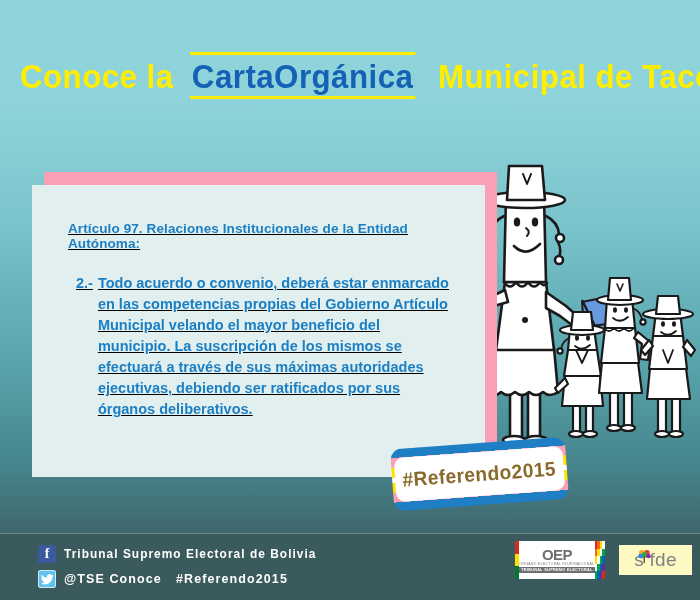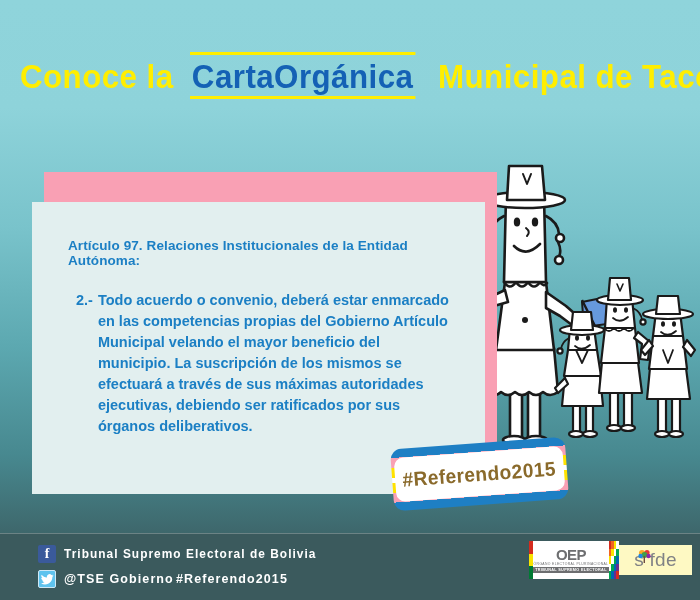--- a/index.html
+++ b/index.html
@@ -60,25 +60,26 @@
     position: absolute;
     left: 12px;
     top: 0;
     width: 453px;
     height: 292px;
     background: #f9a0b4;
   }
   .card-body {
     position: absolute;
     left: 0;
-    top: 30px;
+    top: 13px;
     width: 453px;
     height: 292px;
     background: #e2efef;
     padding: 36px 30px 20px 36px;
+    text-decoration: underline;
   }
   .card-heading {
     color: #1b7fc4;
     font-family: "Liberation Sans Narrow", "Liberation Sans", sans-serif;
     font-weight: bold;
     font-size: 13.5px;
     letter-spacing: 0.1px;
     margin-bottom: 22px;
   }
   .clause {
@@ -204,20 +205,21 @@
     font-size: 12.5px;
     letter-spacing: 1.1px;
   }
 
   .logos {
     position: absolute;
     right: 8px;
     top: 8px;
     display: flex;
     align-items: center;
+    gap: 14px;
   }
   .logo-oep {
     width: 90px;
     height: 38px;
     background: #ffffff;
     display: flex;
     align-items: stretch;
     position: relative;
     overflow: hidden;
   }
@@ -436,21 +438,21 @@
       <div class="social-row">
         <span class="sicon fb">f</span>
         <span class="sname">Tribunal Supremo Electoral de Bolivia</span>
       </div>
       <div class="social-row">
         <span class="sicon tw">
           <svg width="13" height="11" viewBox="0 0 13 11">
             <path d="M12.6 1.4c-.5.2-1 .4-1.5.4.5-.3.9-.8 1.1-1.4-.5.3-1.1.5-1.7.7A2.6 2.6 0 0 0 6 3.5C3.8 3.4 1.9 2.3.6.7A2.7 2.7 0 0 0 1.4 4c-.4 0-.8-.1-1.2-.3 0 1.3.9 2.3 2.1 2.6-.4.1-.8.1-1.2 0 .3 1 1.3 1.8 2.4 1.8A5.3 5.3 0 0 1 0 9.3a7.4 7.4 0 0 0 4 1.2c4.8 0 7.4-4 7.4-7.5v-.3c.5-.4.9-.8 1.2-1.3z" fill="#ffffff"></path>
           </svg>
         </span>
-        <span class="shandle">@TSE Gobierno</span>
+        <span class="shandle">@TSE Conoce</span>
         <span class="stag">#Referendo2015</span>
       </div>
     </div>
 
     <div class="logos">
       <div class="logo-oep">
         <div class="oep-flag"></div>
         <div class="oep-mid">
           <div class="oep-word">OEP</div>
           <div class="oep-sub1">ÓRGANO ELECTORAL PLURINACIONAL</div>

